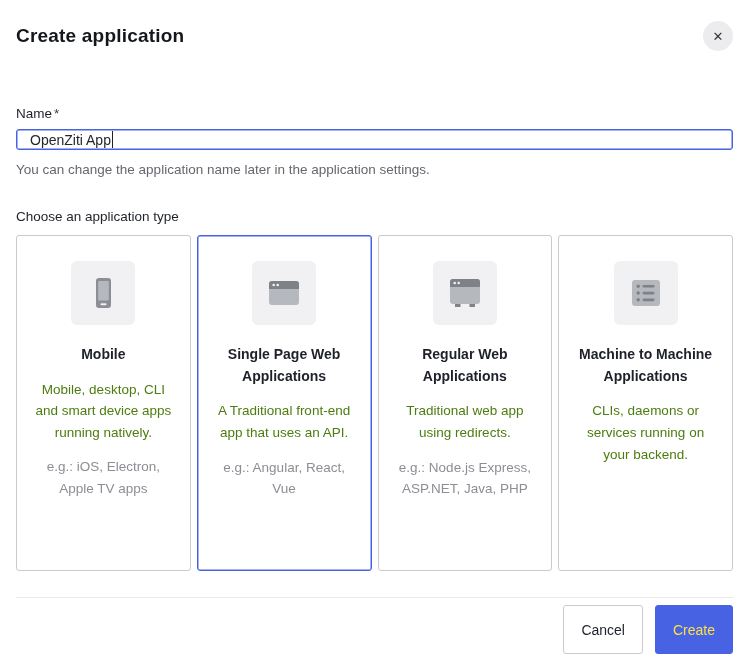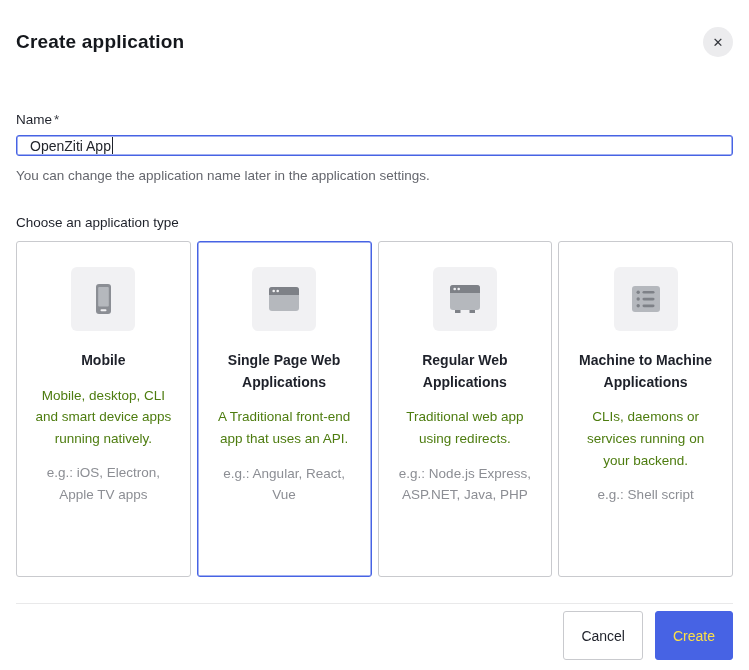--- a/index.html
+++ b/index.html
@@ -11,21 +11,21 @@
   }
   *{margin:0;padding:0;box-sizing:border-box;}
   html,body{width:749px;height:670px;}
   body{
     font-family:"Liberation Sans",sans-serif;
     background:#ffffff;
     color:var(--text-dark);
     overflow:hidden;
     position:relative;
   }
-  .modal{padding:10px 16px;}
+  .modal{padding:4px 16px;}
   .modal-header{display:flex;justify-content:space-between;align-items:center;padding-top:17px;}
   .modal-title{font-size:19px;font-weight:700;color:#14171c;letter-spacing:.2px;}
   .close-btn{
     width:30px;height:30px;border-radius:50%;background:#ececee;border:none;
     display:flex;align-items:center;justify-content:center;cursor:pointer;
     font-size:13px;color:#33363c;font-family:"Liberation Sans",sans-serif;
   }
   .field-label{margin-top:55px;font-size:13.5px;font-weight:500;color:var(--text-dark);}
   .req{color:#3c3f46;margin-left:2px;}
   .text-input{
@@ -138,21 +138,20 @@
           <circle cx="12.2" cy="13.2" r="1.7" fill="#7e8187"></circle>
           <rect x="16.5" y="11.9" width="12" height="2.7" rx="1.35" fill="#7e8187"></rect>
           <circle cx="12.2" cy="20" r="1.7" fill="#7e8187"></circle>
           <rect x="16.5" y="18.7" width="12" height="2.7" rx="1.35" fill="#7e8187"></rect>
           <circle cx="12.2" cy="26.8" r="1.7" fill="#7e8187"></circle>
           <rect x="16.5" y="25.5" width="12" height="2.7" rx="1.35" fill="#7e8187"></rect>
         </svg>
       </div>
       <div class="card-title">Machine to Machine Applications</div>
       <div class="card-desc">CLIs, daemons or services running on your backend.</div>
-      <div class="card-example">e.g.: Shell script</div>
     </div>
 
   </div>
 
   <div class="modal-footer">
     <button class="btn btn-cancel">Cancel</button>
     <button class="btn btn-create">Create</button>
   </div>
 
 </div>

